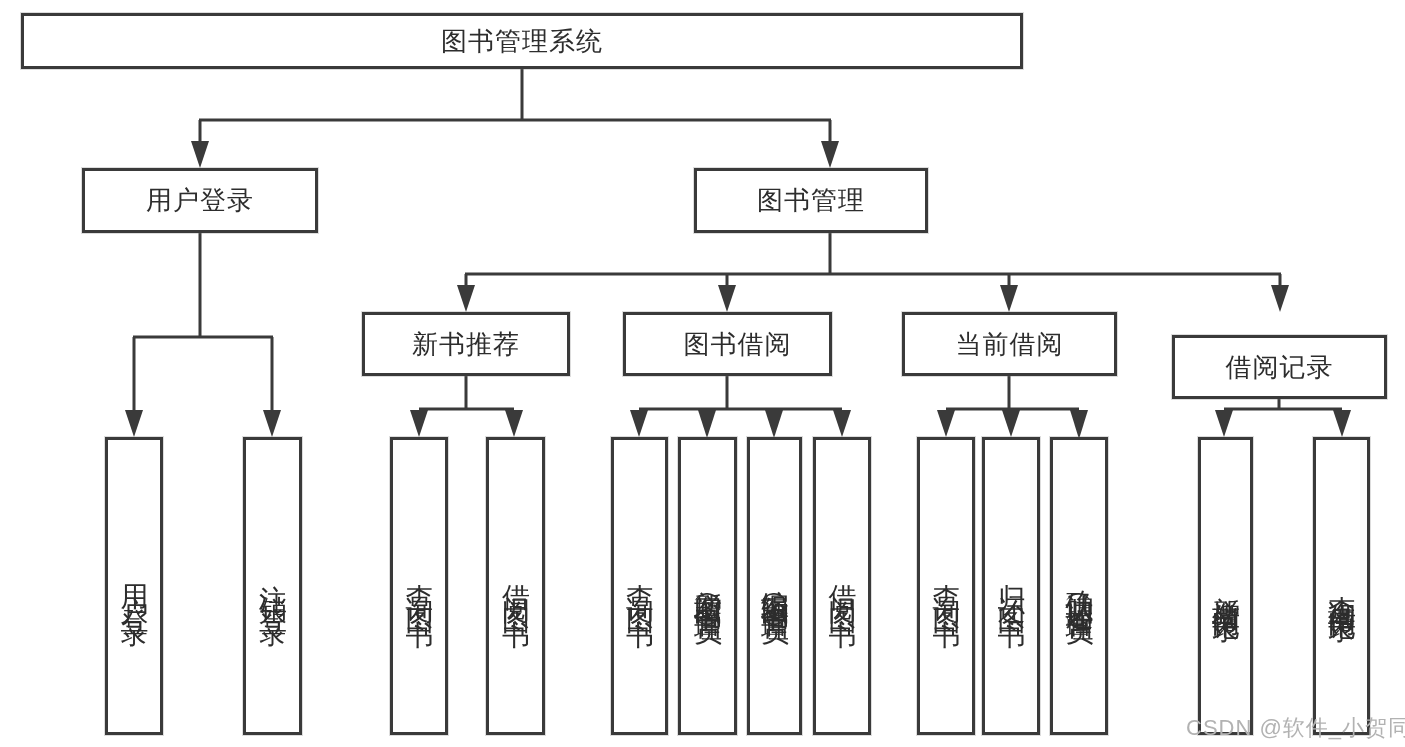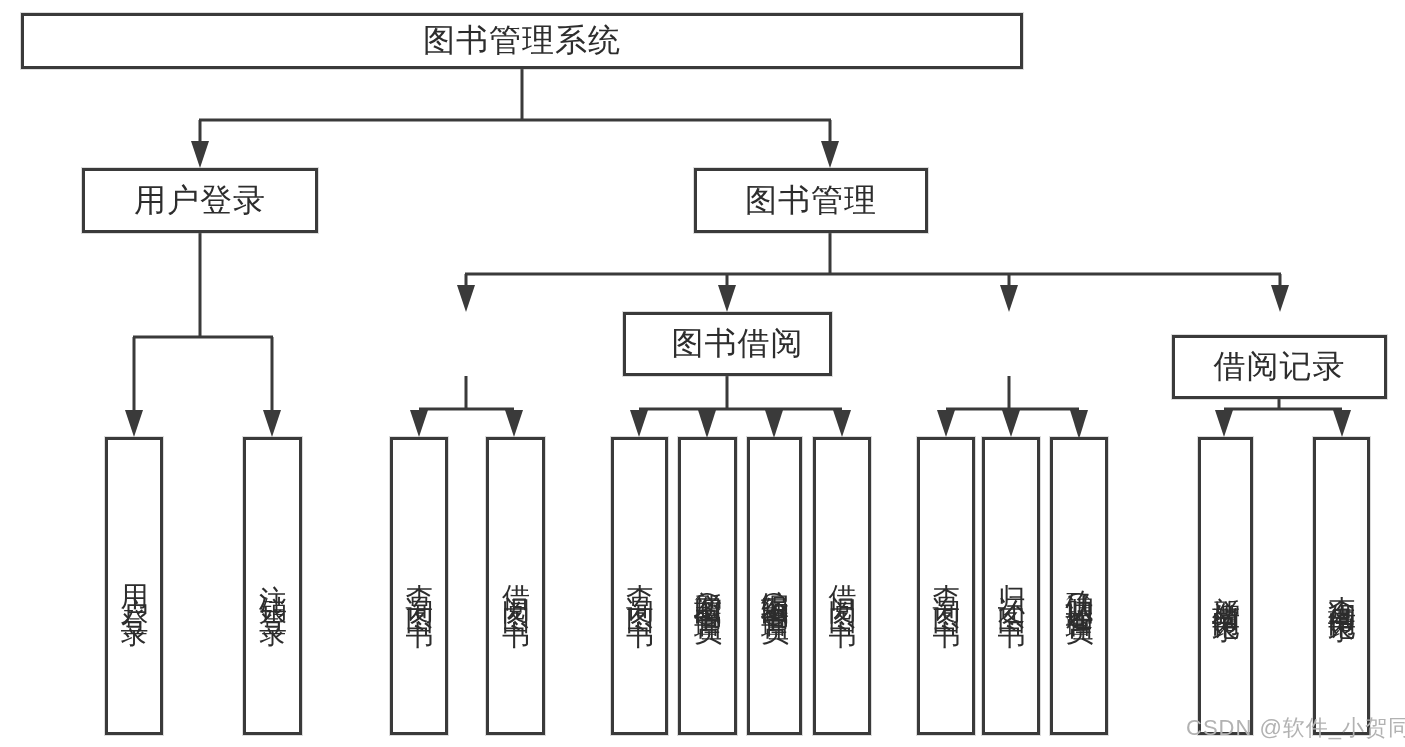--- a/index.html
+++ b/index.html
@@ -20,21 +20,21 @@
   .box {
     position: absolute;
     border: 3px solid #3a3a3a;
     background: #ffffff;
     color: #2d2d2d;
     display: flex;
     align-items: center;
     justify-content: center;
     box-shadow: 0 0 0 1px rgba(120,120,120,0.25);
   }
-  .hbox { font-size: 32px; letter-spacing: 1px; }
+  .hbox { font-size: 26px; letter-spacing: 1px; }
   .root  { left: 21px;  top: 13px;  width: 1002px; height: 56px; }
   .lvl2  { height: 65px; top: 168px; }
   .lvl3  { height: 64px; top: 312px; }
   .leaf {
     top: 437px;
     height: 298px;
     font-size: 28px;
     writing-mode: vertical-rl;
     text-orientation: mixed;
     line-height: 1;
@@ -95,21 +95,23 @@
       <polygon points="1215,410 1233,410 1224,437"></polygon>
       <polygon points="1333,410 1351,410 1342,437"></polygon>
     </g>
   </svg>
 
   <div class="box hbox root">图书管理系统</div>
 
   <div class="box hbox lvl2" style="left:82px; width:236px;">用户登录</div>
   <div class="box hbox lvl2" style="left:694px; width:234px;">图书管理</div>
 
+  <div class="box hbox lvl3" style="left:362px; width:208px;">新书推荐</div>
   <div class="box hbox lvl3" style="left:623px; width:209px;padding-left:20px;">图书借阅</div>
+  <div class="box hbox lvl3" style="left:902px; width:215px;">当前借阅</div>
   <div class="box hbox lvl3" style="left:1172px; width:215px;margin-top:23px;">借阅记录</div>
 
   <div class="box leaf loose" style="left:105px; width:58px;">用户登录</div>
   <div class="box leaf loose" style="left:243px; width:59px;">注销登录</div>
 
   <div class="box leaf loose" style="left:390px; width:58px;">查询图书</div>
   <div class="box leaf loose" style="left:486px; width:59px;">借阅图书</div>
 
   <div class="box leaf loose" style="left:611px; width:57px;">查询图书</div>
   <div class="box leaf tight" style="left:678px; width:59px;">新增图书（管理员）</div>

